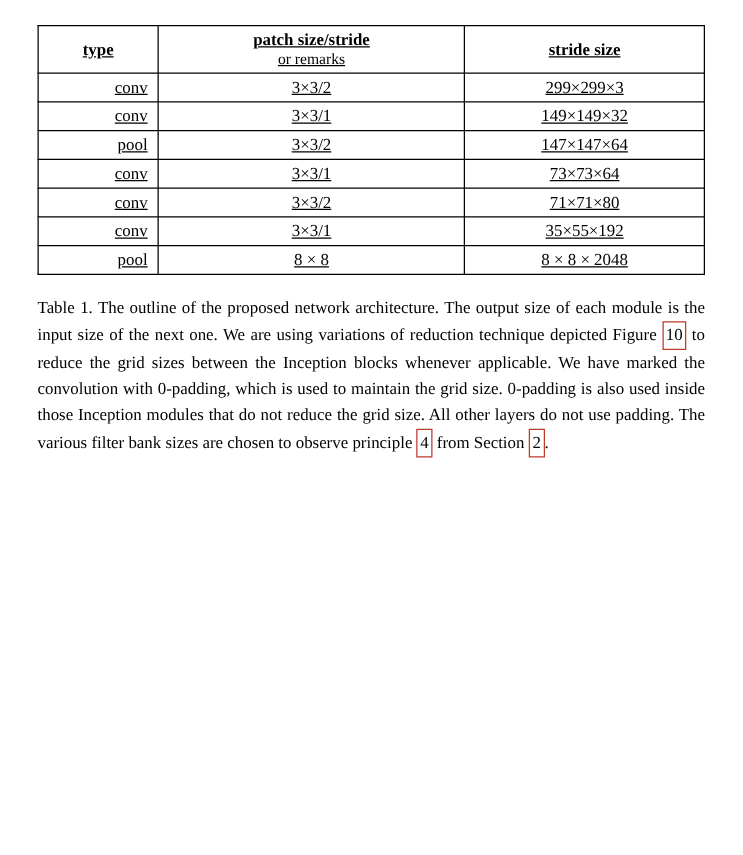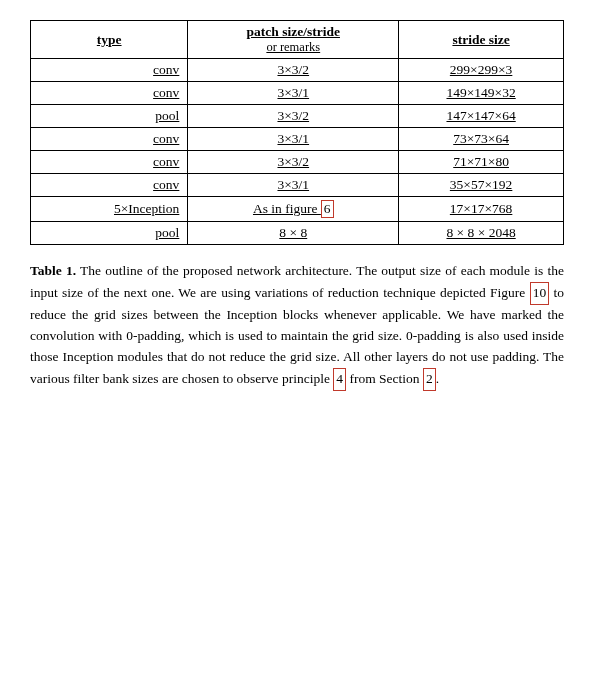--- a/index.html
+++ b/index.html
@@ -58,21 +58,21 @@
     }
 
     .caption {
       font-size: 13.5px;
       line-height: 1.55;
       text-align: justify;
       margin-top: 4px;
     }
 
     .caption-title {
-      font-weight: bold;
+      font-weight: normal;
       margin-top: 28px;
     }
   </style>
 </head>
 <body>
 
 <div class="table-container">
   <table>
     <thead>
       <tr>
@@ -106,26 +106,21 @@
           <td>73×73×64</td>
         </tr>
         <tr>
           <td>conv</td>
           <td>3×3/2</td>
           <td>71×71×80</td>
         </tr>
         <tr>
           <td>conv</td>
           <td>3×3/1</td>
-          <td>35×57×192</td>
-        </tr>
-        <tr>
-          <td>5×Inception</td>
-          <td>As in figure <span class="highlight-box">6</span></td>
-          <td>17×17×768</td>
+          <td>35×55×192</td>
         </tr>
         <tr>
           <td>pool</td>
           <td>8 × 8</td>
           <td>8 × 8 × 2048</td>
         </tr>
       </tbody>
   </table>
 </div>
 

